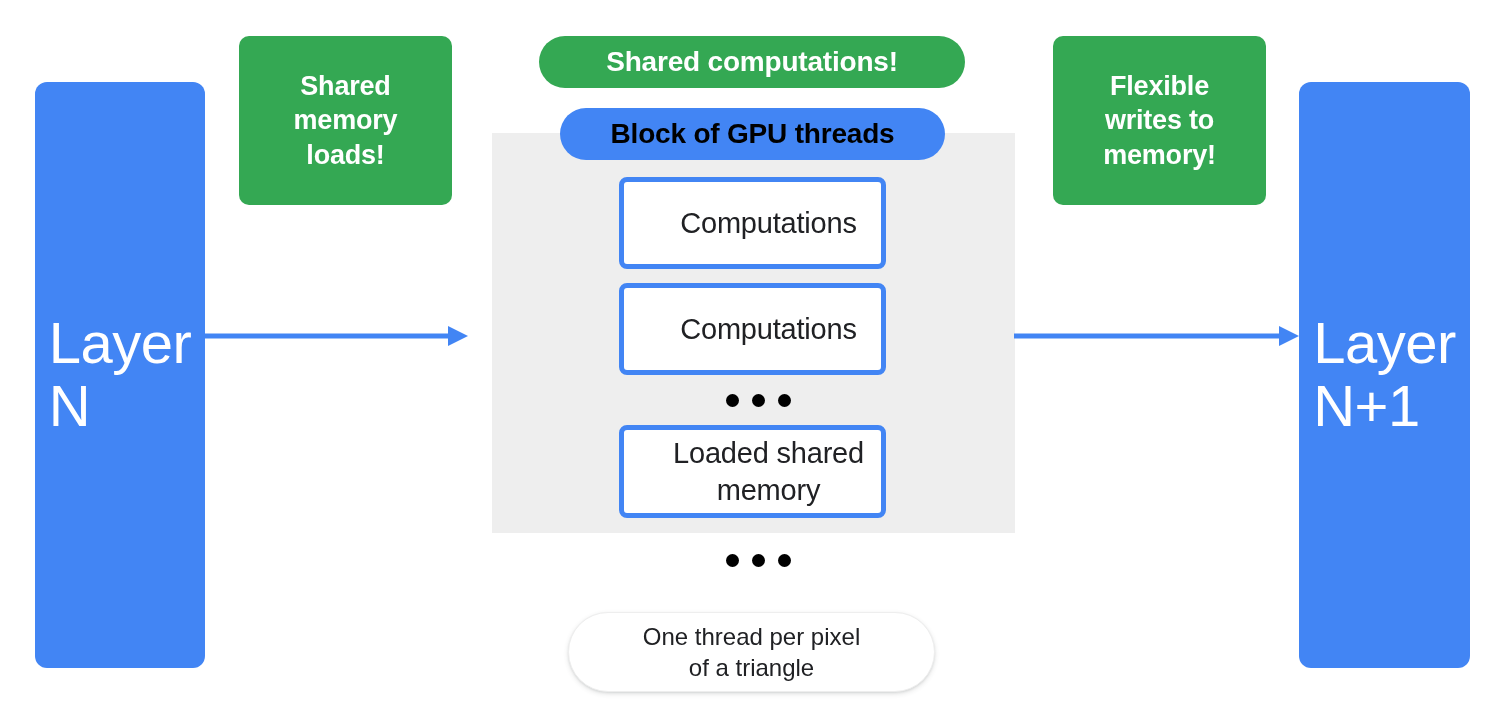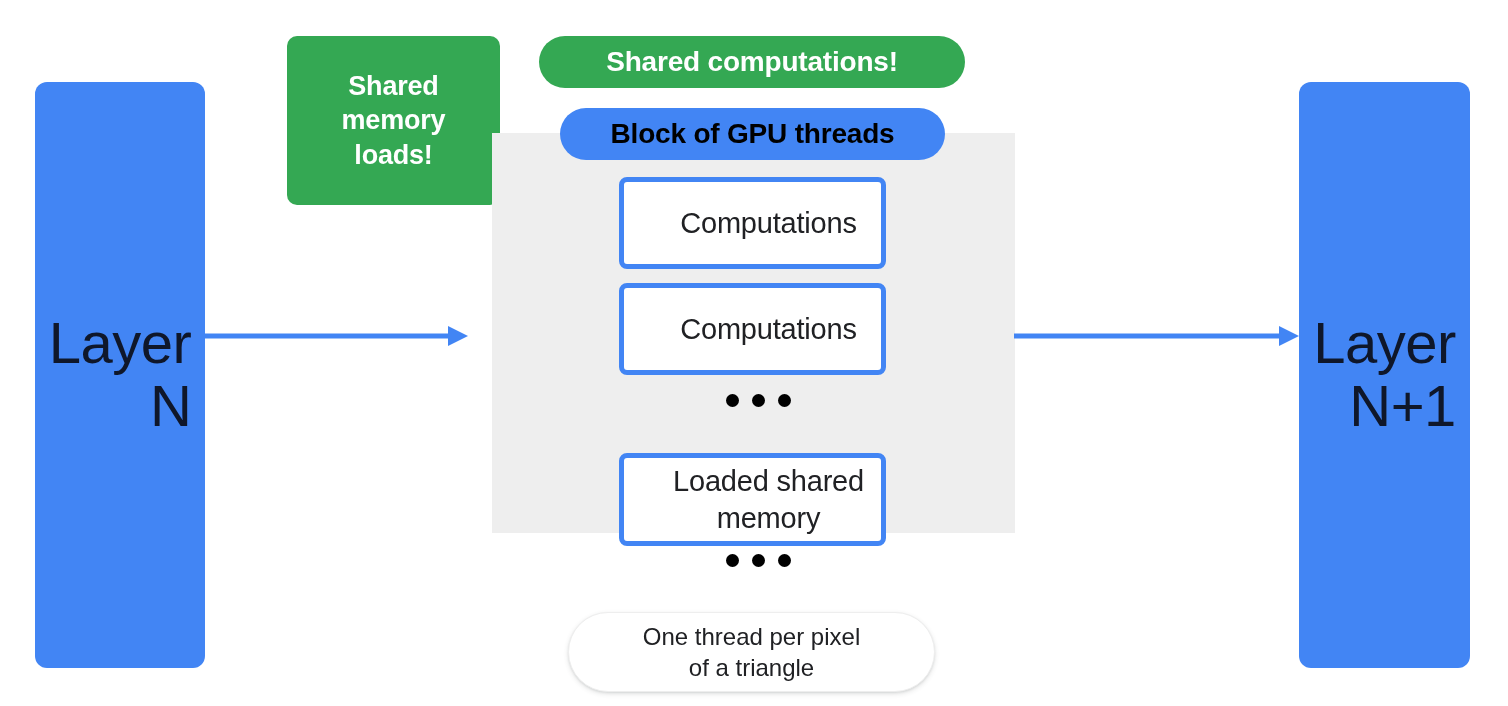--- a/index.html
+++ b/index.html
@@ -19,25 +19,25 @@
   }
 
   
   .layer-block {
     position: absolute;
     background: #4285f4;
     border-radius: 12px;
     display: flex;
     align-items: center;
     justify-content: center;
-    color: #0f172a;
+    color: #ffffff;
     font-size: 58px;
     line-height: 1.08;
     font-weight: 400;
-    text-align: right;
+    text-align: left;
     white-space: pre-line;
     letter-spacing: -0.5px;
   }
   #layer-n    { left: 35px;   top: 82px; width: 170px; height: 586px; }
   #layer-np1  { left: 1299px; top: 82px; width: 171px; height: 586px; }
 
   
   .callout-green {
     position: absolute;
     background: #34a853;
@@ -46,21 +46,20 @@
     display: flex;
     align-items: center;
     justify-content: center;
     text-align: center;
     font-weight: bold;
     font-size: 27px;
     line-height: 1.28;
     white-space: pre-line;
     letter-spacing: -0.2px;
     box-shadow: 0 0 0 0 rgba(0,0,0,0);
-    margin-left: 48px;
   }
   #badge-shared-memory-loads { left: 239px;  top: 36px; width: 213px; height: 169px; }
   #badge-flexible-writes     { left: 1053px; top: 36px; width: 213px; height: 169px; }
 
   
   .pill {
     position: absolute;
     display: flex;
     align-items: center;
     justify-content: center;
@@ -115,21 +114,21 @@
     text-align: center;
     color: #202124;
     font-size: 29px;
     line-height: 1.25;
     white-space: pre-line;
     letter-spacing: -0.2px;
     padding-left: 32px;
   }
   #thread-box-0 { left: 619px; top: 177px; width: 267px; height: 92px; }
   #thread-box-1 { left: 619px; top: 283px; width: 267px; height: 92px; }
-  #thread-box-2 { left: 619px; top: 425px; width: 267px; height: 93px; margin-top: 28px; }
+  #thread-box-2 { left: 619px; top: 425px; width: 267px; height: 93px; }
 
   
   .dots {
     position: absolute;
     display: flex;
     gap: 13px;
     align-items: center;
   }
   .dots span {
     display: block;
@@ -190,20 +189,23 @@
 
   <div id="dots-outer" class="dots">
     <span></span>
     <span></span>
     <span></span>
   </div>
 
   <div id="pill-one-thread" class="pill">One thread per pixel
 of a triangle</div>
 
+  <div id="badge-flexible-writes" class="callout-green">Flexible
+writes to
+memory!</div>
 
   <div id="arrow-block-to-right" class="arrow">
     <svg width="285" height="24" viewBox="0 0 285 24" xmlns="http://www.w3.org/2000/svg">
       <line x1="0" y1="12" x2="267" y2="12" stroke="#4285f4" stroke-width="5"></line>
       <polygon points="265,2 285,12 265,22" fill="#4285f4"></polygon>
     </svg>
   </div>
 
   <div id="layer-np1" class="layer-block">Layer
 N+1</div>

